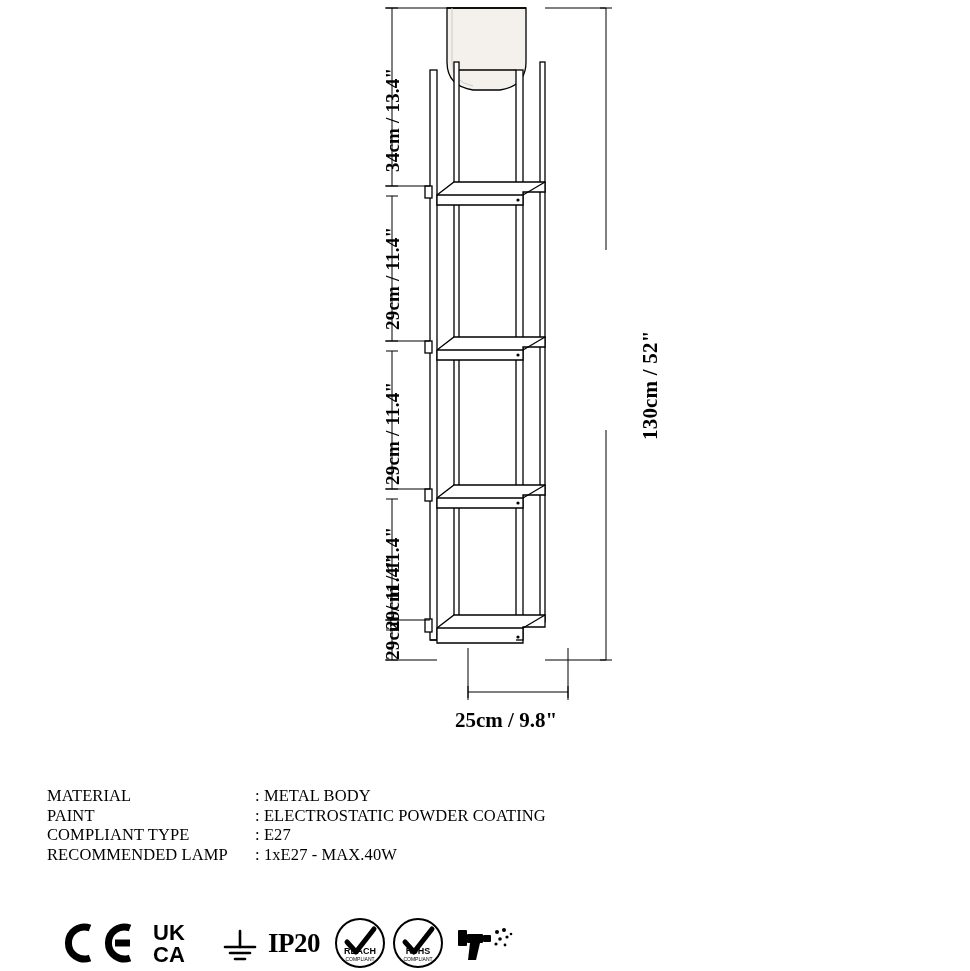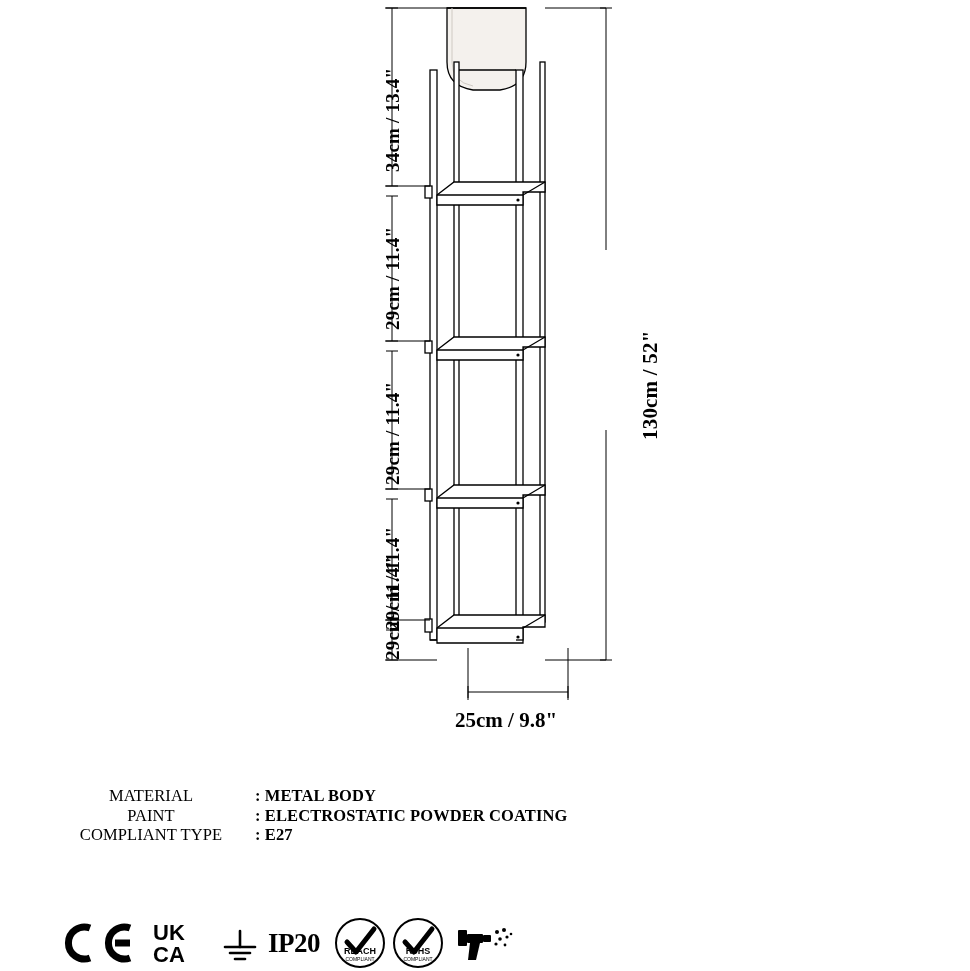--- a/index.html
+++ b/index.html
@@ -66,25 +66,23 @@
     font-size: 16.5px;
     line-height: 19.5px;
     letter-spacing: .1px;
   }
   #specs .row {
     display: flex;
   }
   #specs .k {
     width: 208px;
     white-space: nowrap;
-    text-align: center;
   }
   #specs .v {
     white-space: nowrap;
-    font-weight: bold;
   }
 
   
   #badges {
     position: absolute;
     left: 60px;
     top: 912px;
     height: 54px;
     display: flex;
     align-items: center;
@@ -225,20 +223,24 @@
       <span class="v">: METAL BODY</span>
     </div>
     <div class="row">
       <span class="k">PAINT</span>
       <span class="v">: ELECTROSTATIC POWDER COATING</span>
     </div>
     <div class="row">
       <span class="k">COMPLIANT TYPE</span>
       <span class="v">: E27</span>
     </div>
+    <div class="row">
+      <span class="k">RECOMMENDED LAMP</span>
+      <span class="v">: 1xE27 - MAX.40W</span>
+    </div>
   </div>
 
   <div id="badges">
 
     <div class="b ce">
       <svg width="78" height="48" viewBox="0 0 78 48" xmlns="http://www.w3.org/2000/svg">
         <g fill="none" stroke="#000" stroke-width="7">
           <path d="M30 9 A16 16 0 1 0 30 39"></path>
         </g>
         <g fill="none" stroke="#000" stroke-width="7">

